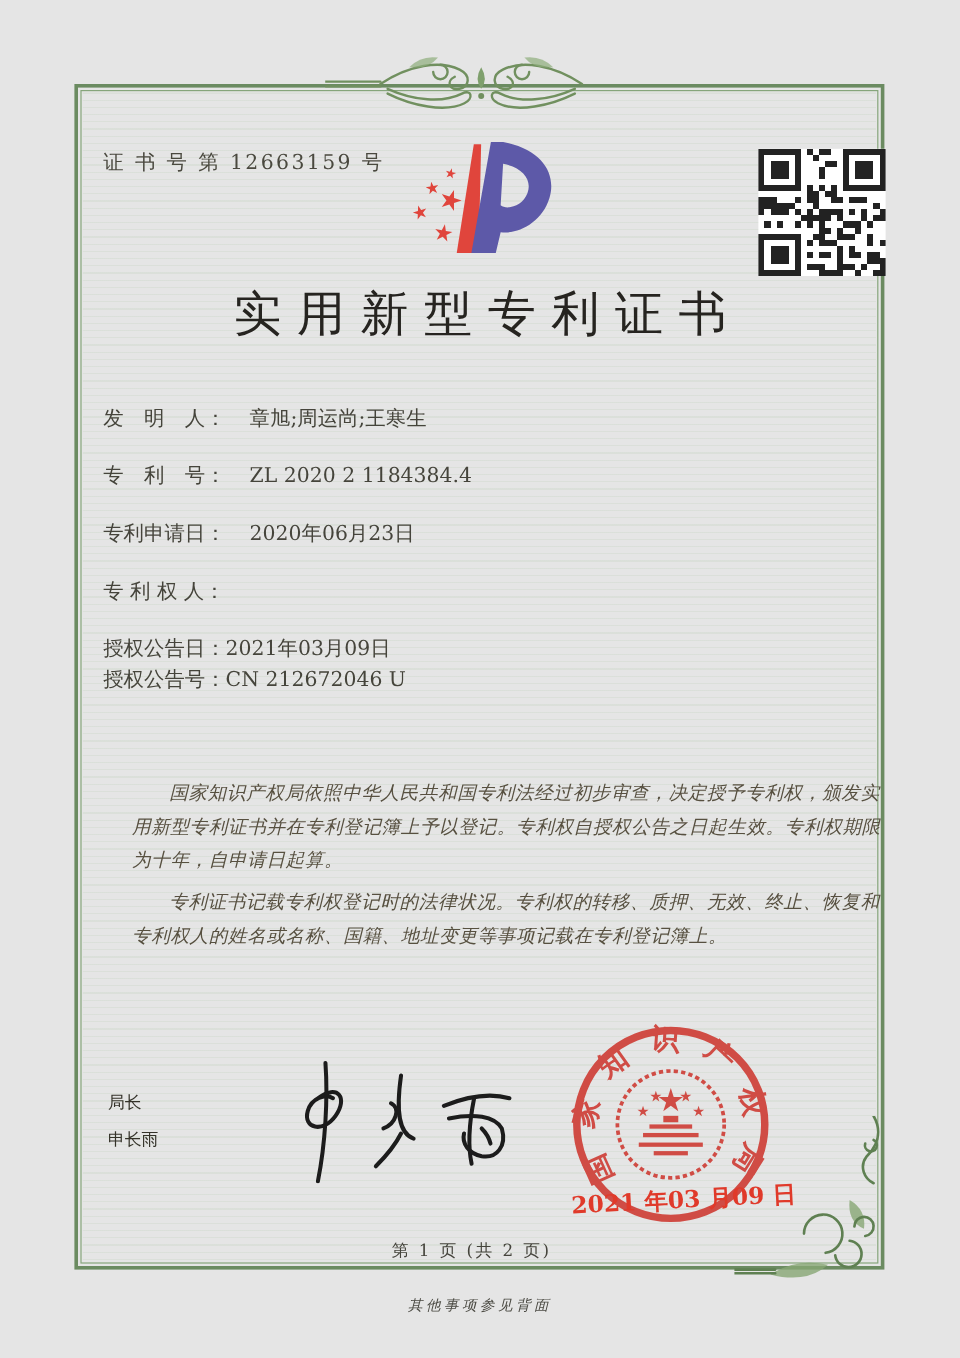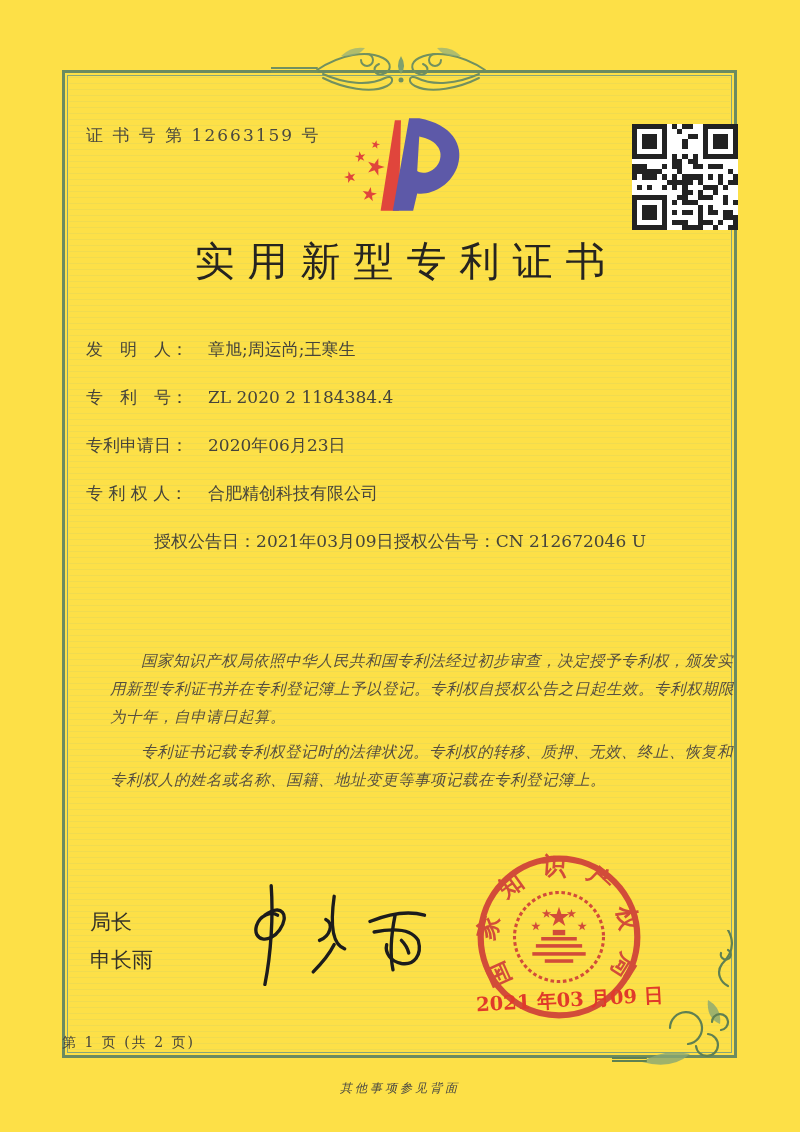--- a/index.html
+++ b/index.html
@@ -1,46 +1,46 @@
 <!DOCTYPE html>
 <html><head>
 <meta charset="utf-8">
 <style>
   html,body{margin:0;padding:0;background:#ffffff;}
-  .page{position:relative;width:800px;height:1132px;background:#fde047;overflow:hidden;
+  .page{position:relative;width:800px;height:1132px;background:#e5e5e5;overflow:hidden;
         font-family:"DejaVu Serif","Liberation Serif",serif;}
   
   .frame{position:absolute;left:62px;top:70px;width:675px;height:988px;
          border:3px solid #6b8b61;box-sizing:border-box;}
   .frame::after{content:"";position:absolute;inset:2px;border:1px solid #86a57b;}
   
   .frame::before{content:"";position:absolute;inset:4px;
          background:repeating-linear-gradient(180deg,rgba(150,185,140,.13) 0 1px,transparent 1px 6px);}
   .cert-no{position:absolute;left:86px;top:124px;font-size:17px;letter-spacing:2px;color:#4a493f;}
   .title{position:absolute;left:0;right:0;top:234px;margin:0;text-align:center;
          font-size:40px;font-weight:400;letter-spacing:13px;padding-left:13px;color:#262420;}
   .logo{position:absolute;left:327px;top:104px;}
   .qr{position:absolute;left:632px;top:124px;background:#fff;}
   .fields{position:absolute;left:86px;top:336px;width:560px;font-size:17px;color:#45443b;}
   .frow{display:flex;margin-bottom:22px;line-height:26px;}
   .frow.addr{margin-bottom:2px;line-height:27px;}
   .flabel{flex:0 0 122px;white-space:nowrap;}
   .fvalue{flex:1;}
-  .grant{display:flex;justify-content:flex-end;line-height:26px;}
+  .grant{display:flex;justify-content:center;line-height:26px;flex-direction:column;}
   .gpair{white-space:nowrap;}
   .paras{position:absolute;left:86px;top:647px;width:628px;font-size:15.5px;line-height:1.82;
          color:#575040;font-style:italic;letter-spacing:.5px;margin-left:24px;}
   .paras p{margin:0 0 6px 0;text-indent:2em;}
-  .officer{position:absolute;left:90px;top:912px;font-size:21px;color:#343229;line-height:1;}
+  .officer{position:absolute;left:90px;top:912px;font-size:14px;color:#343229;line-height:1;}
   .officer .name{margin-top:17px;}
   .signature{position:absolute;left:225px;top:878px;}
   .seal{position:absolute;left:470px;top:848px;opacity:.92;}
   .seal-date{position:absolute;left:476px;top:986px;width:200px;color:#e03a2a;font-size:19.5px;
          font-weight:700;transform:rotate(-3deg);white-space:nowrap;}
-  .page-num{position:absolute;left:62px;top:1034px;width:662px;
+  .page-num{position:absolute;left:62px;top:1034px;width:662px;text-align:center;
          font-size:14px;letter-spacing:2px;color:#45443c;}
   .back-note{position:absolute;left:0;right:0;top:1080px;text-align:center;font-size:12px;
          letter-spacing:3px;color:#4b4a43;font-style:italic;}
   .orn-top{position:absolute;left:271px;top:30px;}
   .orn-br{position:absolute;left:612px;top:930px;}
 </style>
 </head>
 <body>
 
 <div class="page">
@@ -321,21 +321,20 @@
     <div class="frow">
       <span class="flabel">专　利　号：</span>
       <span class="fvalue">ZL 2020 2 1184384.4</span>
     </div>
     <div class="frow">
       <span class="flabel">专利申请日：</span>
       <span class="fvalue">2020年06月23日</span>
     </div>
     <div class="frow">
       <span class="flabel">专 利 权 人：</span>
-      <span class="fvalue">合肥精创科技有限公司</span>
     </div>
     <div class="grant">
       <span class="gpair"><span>授权公告日：</span><span>2021年03月09日</span></span>
       <span class="gpair"><span>授权公告号：</span><span>CN 212672046 U</span></span>
     </div>
   </div>
 
   <div class="paras">
     <p>国家知识产权局依照中华人民共和国专利法经过初步审查，决定授予专利权，颁发实用新型专利证书并在专利登记簿上予以登记。专利权自授权公告之日起生效。专利权期限为十年，自申请日起算。</p>
     <p>专利证书记载专利权登记时的法律状况。专利权的转移、质押、无效、终止、恢复和专利权人的姓名或名称、国籍、地址变更等事项记载在专利登记簿上。</p>

